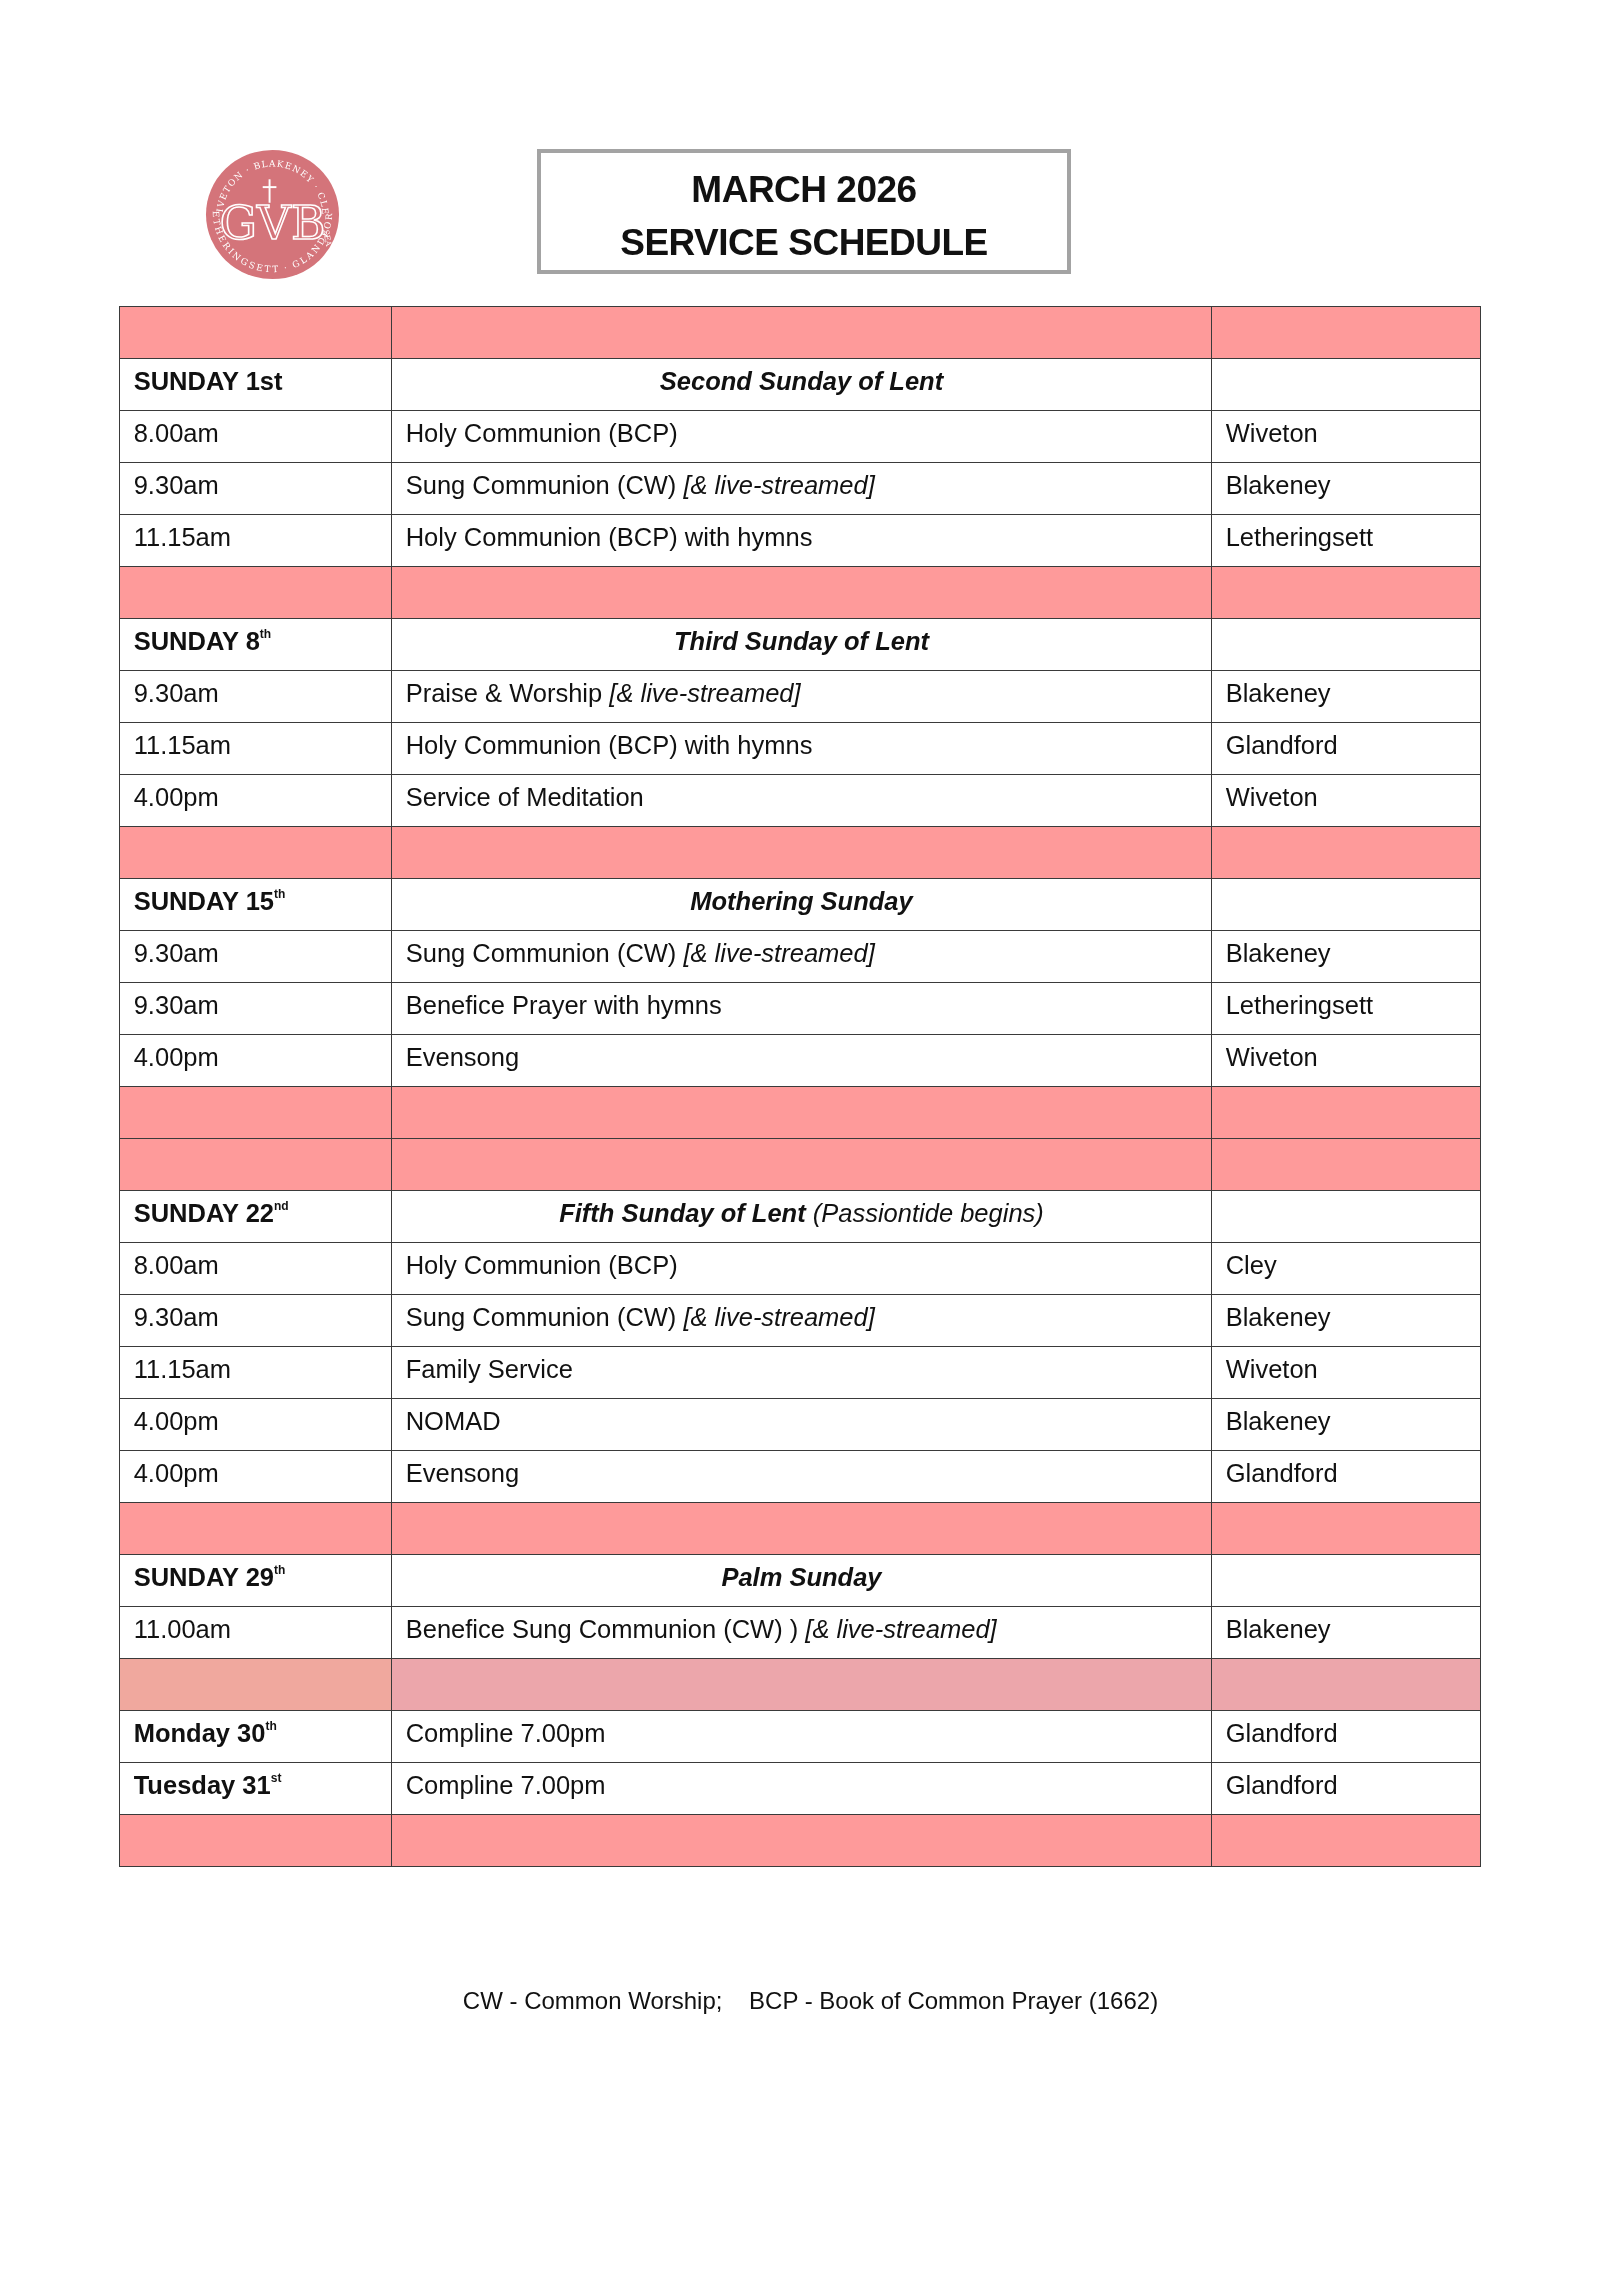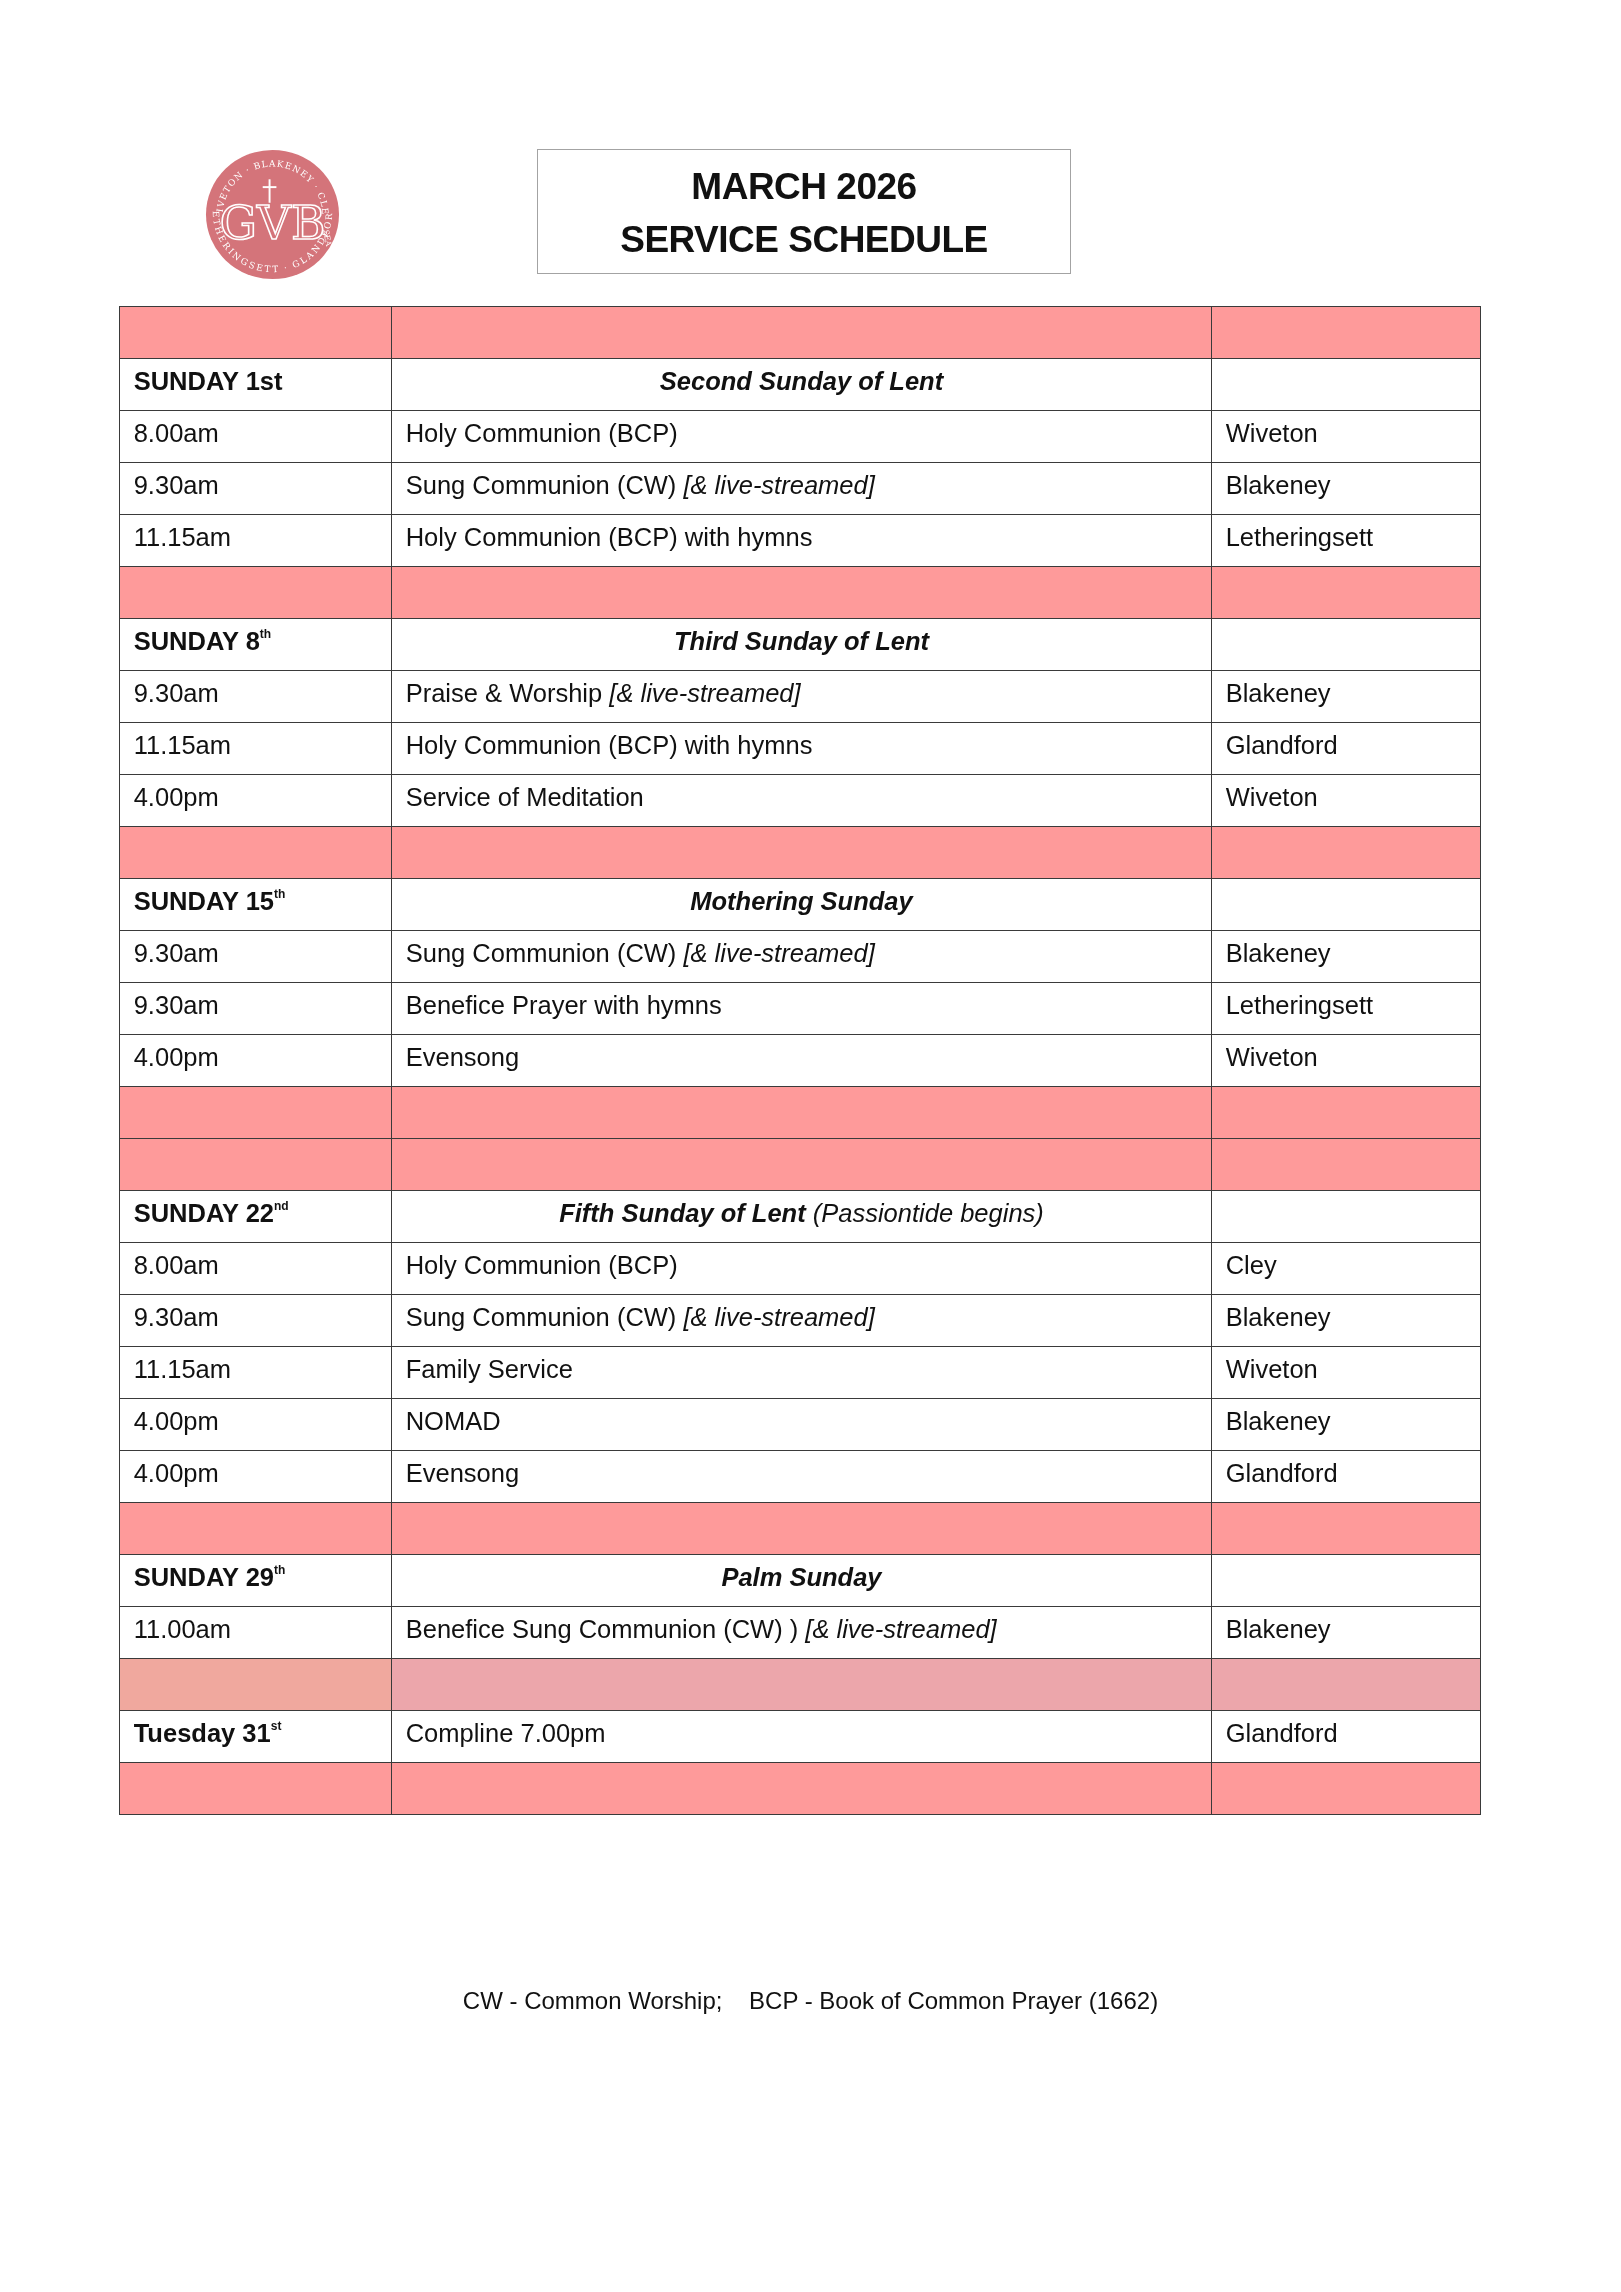--- a/index.html
+++ b/index.html
@@ -1,20 +1,20 @@
 <!DOCTYPE html>
 <html><head>
   <meta charset="utf-8">
   <style>
     html, body { margin: 0; padding: 0; background: #ffffff; }
     body { width: 1621px; height: 2293px; position: relative; overflow: hidden;
            font-family: "Liberation Sans", sans-serif; color: #111; }
     .logo { position: absolute; left: 205px; top: 148px; width: 135px; height: 133px; }
     .title-box { position: absolute; left: 537px; top: 149px; width: 534px; height: 125px;
-                 border: 1px solid #a3a3a3; box-sizing: border-box; text-align: center; }
+                 border: 4px solid #a3a3a3; box-sizing: border-box; text-align: center; }
     .title-line { font-family: "Liberation Sans", sans-serif; font-weight: bold; font-size: 37px;
                   line-height: 53px; letter-spacing: -0.5px; display: block; }
     .title-line.first { margin-top: 9.8px; }
     table.schedule { position: absolute; left: 119px; top: 306px; width: 1361px;
                      border-collapse: collapse; table-layout: fixed; }
     table.schedule td { border: 1.6px solid #3a3a3a; height: 52px; box-sizing: border-box;
                         padding: 5.9px 13.7px 0 13.7px; vertical-align: top; font-size: 25.5px;
                         line-height: 33px; white-space: nowrap; overflow: hidden; }
     col.c1 { width: 272px; } col.c2 { width: 820px; } col.c3 { width: 269px; }
     tr.sep td { background: #fe9a9a; padding: 0; }
@@ -193,20 +193,25 @@
         <td>11.00am</td>
         <td><span>Benefice Sung Communion (CW) ) </span><span class="italic">[&amp; live-streamed]</span></td>
         <td>Blakeney</td>
       </tr>
       <tr class="sep alt">
         <td class="salmon"></td>
         <td></td>
         <td></td>
       </tr>
       <tr>
+        <td class="day"><span>Monday 30</span><sup>th</sup></td>
+        <td>Compline 7.00pm</td>
+        <td>Glandford</td>
+      </tr>
+      <tr>
         <td class="day"><span>Tuesday 31</span><sup>st</sup></td>
         <td>Compline 7.00pm</td>
         <td>Glandford</td>
       </tr>
       <tr class="sep">
         <td></td>
         <td></td>
         <td></td>
       </tr>
     </tbody>

